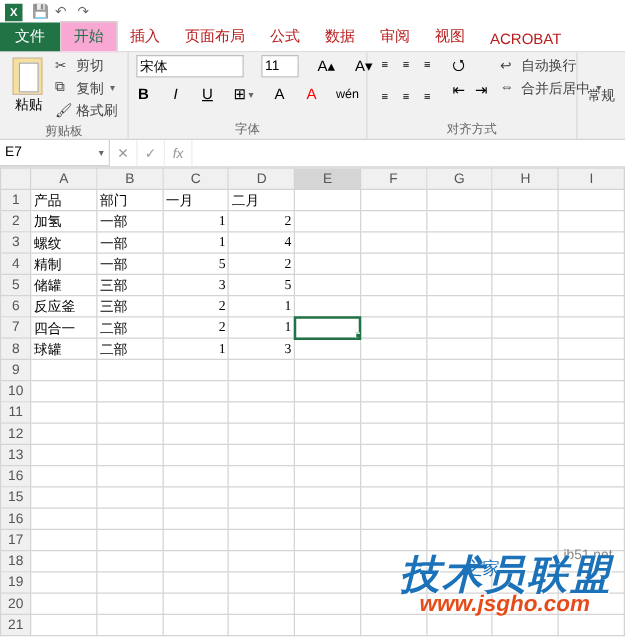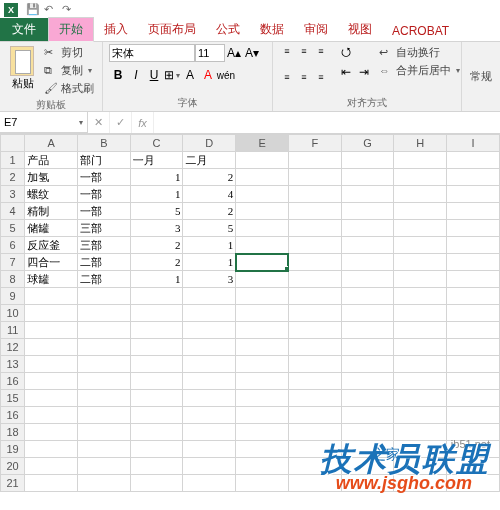--- a/index.html
+++ b/index.html
@@ -14,21 +14,21 @@
   .ribbon { background: #f1f1f1; border-bottom: 1px solid #d4d4d4; display: flex; height: 70px; }
   .group { border-right: 1px solid #d9d9d9; padding: 2px 6px 1px 6px; display: flex; flex-direction: column; justify-content: space-between; }
   .group-label { text-align: center; color: #666; font-size: 10px; padding-top: 1px; }
   .group-body { display: flex; gap: 4px; flex: 1; }
   .btn-col { display: flex; flex-direction: column; gap: 1px; }
   .btn { display: flex; align-items: center; gap: 3px; padding: 1px 2px; cursor: pointer; font-size: 11px; color: #444; white-space: nowrap; }
   .ico { width: 14px; height: 14px; display: inline-block; }
   .paste-btn { display: flex; flex-direction: column; align-items: flex-end; padding: 2px 4px; cursor: pointer; }
   .paste-ico { width: 24px; height: 30px; background: #f7e09e; border: 1px solid #cba; position: relative; }
   .paste-ico::after { content: ""; position: absolute; top: 3px; left: 4px; width: 14px; height: 22px; background: #fff; border: 1px solid #aaa; }
-  .font-row { display: flex; gap: 0; align-items: center; margin-bottom: 2px; }
+  .font-row { display: flex; gap: 14px; align-items: center; margin-bottom: 2px; }
   .font-select { border: 1px solid #c0c0c0; background: #fff; font-size: 11px; height: 18px; padding: 0 2px; }
   .sq { width: 18px; height: 18px; border: 1px solid transparent; display: flex; align-items: center; justify-content: center; cursor: pointer; font-size: 12px; }
   .namebox-row { display: flex; align-items: center; border-bottom: 1px solid #d4d4d4; height: 22px; background: #fff; }
   .namebox { width: 88px; border: 1px solid #d4d4d4; border-top: none; border-left: none; height: 100%; display: flex; align-items: center; padding: 0 4px; font-size: 11px; justify-content: space-between; }
   .fx-btns { display: flex; height: 100%; }
   .fx-btn { width: 22px; display: flex; align-items: center; justify-content: center; color: #999; border-right: 1px solid #eee; }
   .formula-bar { flex: 1; padding: 0 4px; }
   .grid { position: relative; }
   table.sheet { border-collapse: collapse; width: 100%; table-layout: fixed; }
   .sheet th, .sheet td { border: 1px solid #d4d4d4; height: 17px; font-size: 11px; font-weight: normal; padding: 0 2px; overflow: hidden; white-space: nowrap; }
@@ -372,20 +372,32 @@
           <td class=""></td>
           <td class=""></td>
           <td class=""></td>
           <td class=""></td>
           <td class=""></td>
           <td class=""></td>
           <td class=""></td>
           <td class=""></td>
         </tr>
         <tr>
+          <th class="rowhead">17</th>
+          <td class=""></td>
+          <td class=""></td>
+          <td class=""></td>
+          <td class=""></td>
+          <td class=""></td>
+          <td class=""></td>
+          <td class=""></td>
+          <td class=""></td>
+          <td class=""></td>
+        </tr>
+        <tr>
           <th class="rowhead">18</th>
           <td class=""></td>
           <td class=""></td>
           <td class=""></td>
           <td class=""></td>
           <td class=""></td>
           <td class=""></td>
           <td class=""></td>
           <td class=""></td>
           <td class=""></td>

